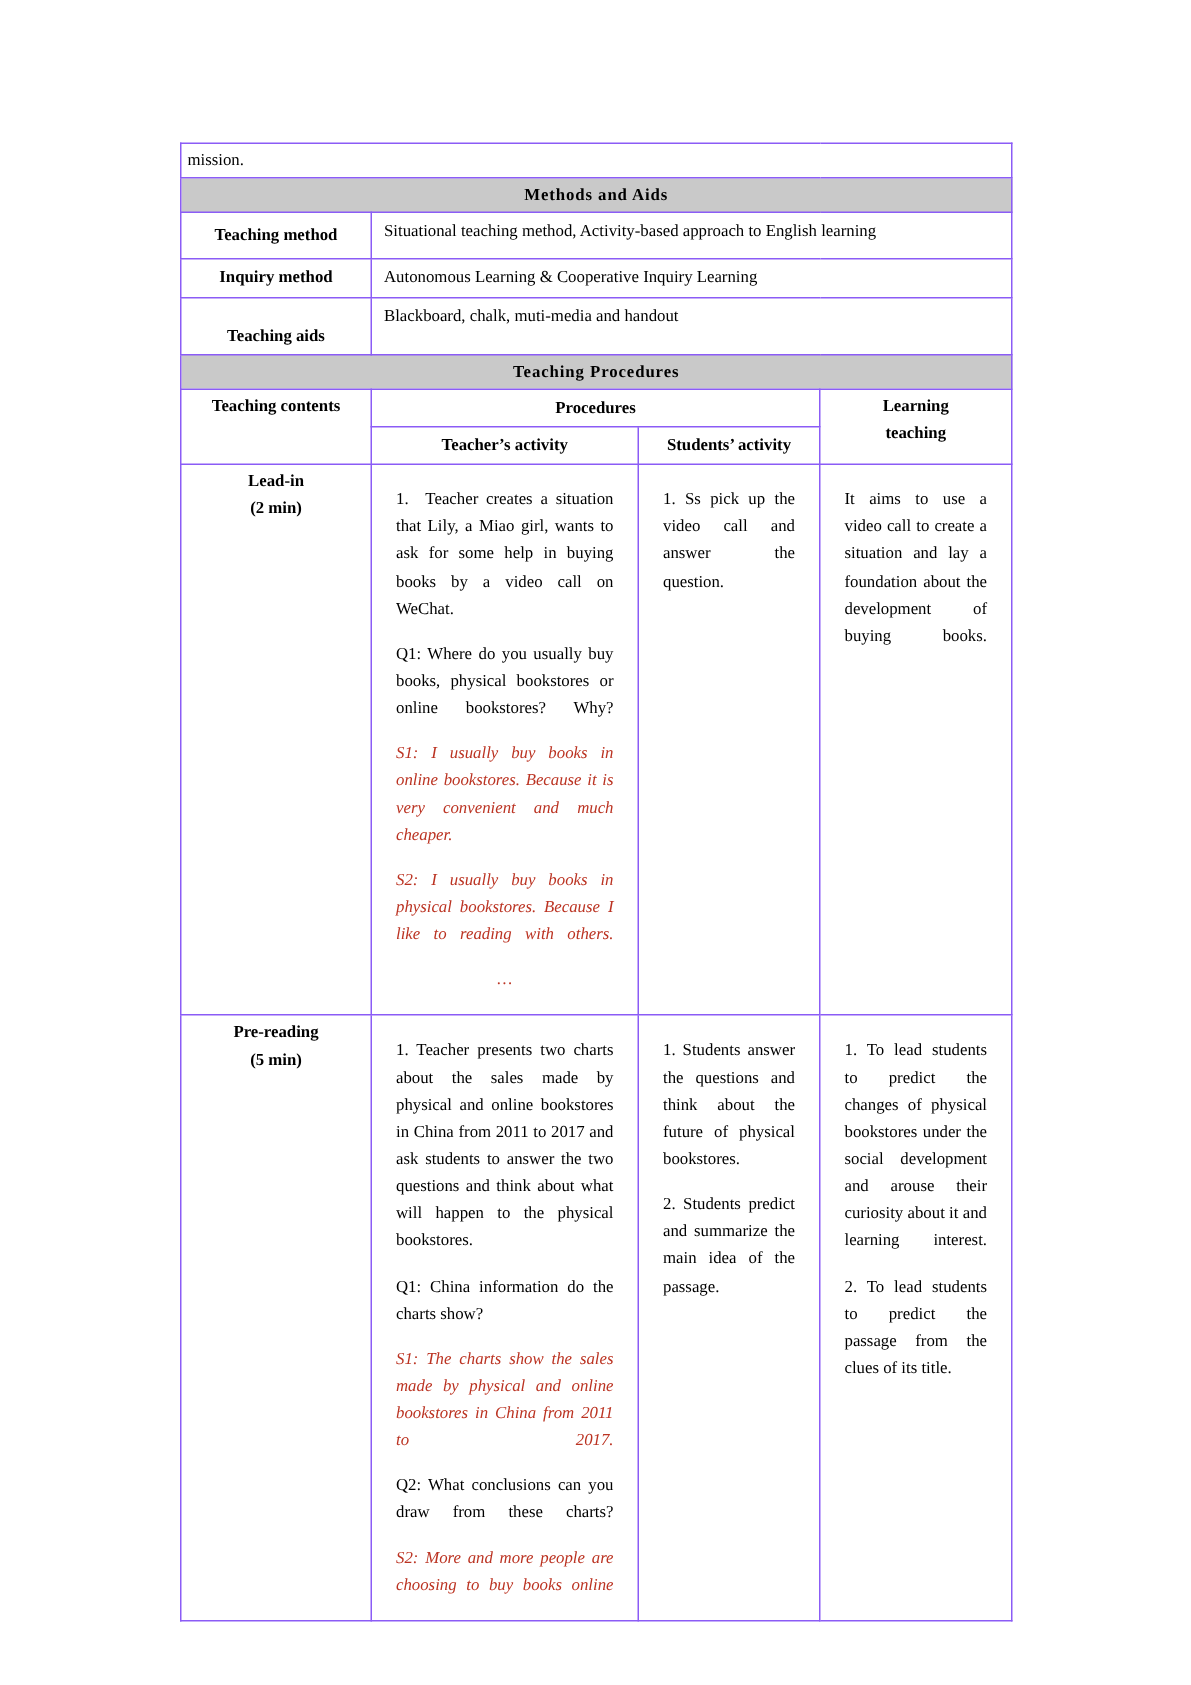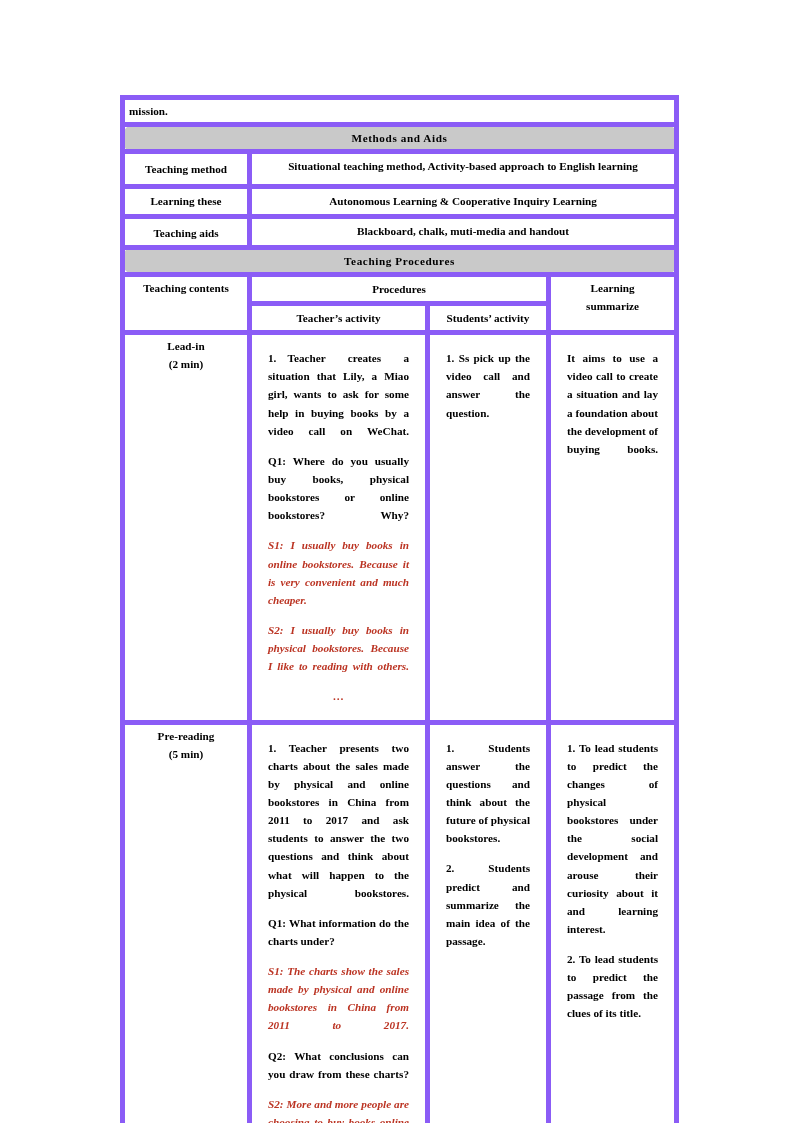--- a/index.html
+++ b/index.html
@@ -23,47 +23,45 @@
     width: 554px;
   }
 
   table.doc-table {
     border-collapse: collapse;
     width: 554px;
     table-layout: fixed;
   }
 
   table.doc-table td {
-    border: 5px solid #8b5cf6;
+    border: 1px solid #8b5cf6;
     padding: 2px 4px;
     vertical-align: top;
     font-size: 11.2px;
     line-height: 1.62;
-    font-weight: bold;
   }
 
   
   col.c1 { width: 127px; }
   col.c2 { width: 178px; }
   col.c3 { width: 121px; }
   col.c4 { width: 128px; }
 
   .shaded {
     background: #c9c9c9;
   }
 
-  .center { text-align: center; }
+  .center { }
 
   .band-title {
     text-align: center;
     font-weight: bold;
     font-size: 12.4px;
     letter-spacing: 0.6px;
     padding: 3px 4px;
-    border-radius: 10px;
   }
 
   .row-label {
     text-align: center;
     font-weight: bold;
     font-size: 11.6px;
     vertical-align: middle;
   }
 
   .hdr {
@@ -124,39 +122,39 @@
       <tr>
         <td colspan="4" class="shaded band-title">Methods and Aids</td>
       </tr>
 
       <tr>
         <td class="row-label" style="padding-top:6px;padding-bottom:6px;">Teaching method</td>
         <td colspan="3" class="center" style="padding:3px 8px 4px 8px;line-height:1.72;">Situational teaching method, Activity-based approach to English learning</td>
       </tr>
 
       <tr>
-        <td class="row-label" style="padding-top:3px;padding-bottom:3px;">Learning these</td>
+        <td class="row-label" style="padding-top:3px;padding-bottom:3px;">Inquiry method</td>
         <td colspan="3" class="center" style="padding:3px 8px;">Autonomous Learning &amp; Cooperative Inquiry Learning</td>
       </tr>
 
       <tr>
-        <td class="row-label" style="padding-top:5px;padding-bottom:3px;">Teaching aids</td>
+        <td class="row-label" style="padding-top:16px;padding-bottom:3px;">Teaching aids</td>
         <td colspan="3" class="center" style="padding:3px 8px;">Blackboard, chalk, muti-media and handout</td>
       </tr>
 
       <tr>
         <td colspan="4" class="shaded band-title">Teaching Procedures</td>
       </tr>
 
       <tr>
         <td rowspan="2" class="hdr">Teaching contents</td>
         <td colspan="2" class="hdr" style="padding:3px 4px;">Procedures</td>
         <td rowspan="2" class="hdr two-line-head">
           <div>Learning</div>
-          <div>summarize</div>
+          <div>teaching</div>
         </td>
       </tr>
       <tr>
         <td class="hdr" style="padding:3px 4px;">Teacher’s activity</td>
         <td class="hdr" style="padding:3px 4px;">Students’ activity</td>
       </tr>
 
       <tr>
         <td class="row-label">
           <div>Lead-in</div>
@@ -177,21 +175,21 @@
         </td>
       </tr>
 
       <tr>
         <td class="row-label">
           <div>Pre-reading</div>
           <div>(5 min)</div>
         </td>
         <td class="cell-text">
           <p>1. Teacher presents two charts about the sales made by physical and online bookstores in China from 2011 to 2017 and ask students to answer the two questions and think about what will happen to the physical bookstores.</p>
-          <p class="noj">Q1: What information do the charts under?</p>
+          <p class="noj">Q1: China information do the charts show?</p>
           <p class="student-answer">S1: The charts show the sales made by physical and online bookstores in China from 2011 to 2017.</p>
           <p>Q2: What conclusions can you draw from these charts?</p>
           <p class="student-answer">S2: More and more people are choosing to buy books online</p>
         </td>
         <td class="cell-text">
           <p>1. Students answer the questions and think about the future of physical bookstores.</p>
           <p>2. Students predict and summarize the main idea of the passage.</p>
         </td>
         <td class="cell-text">
           <p>1. To lead students to predict the changes of physical bookstores under the social development and arouse their curiosity about it and learning interest.</p>

